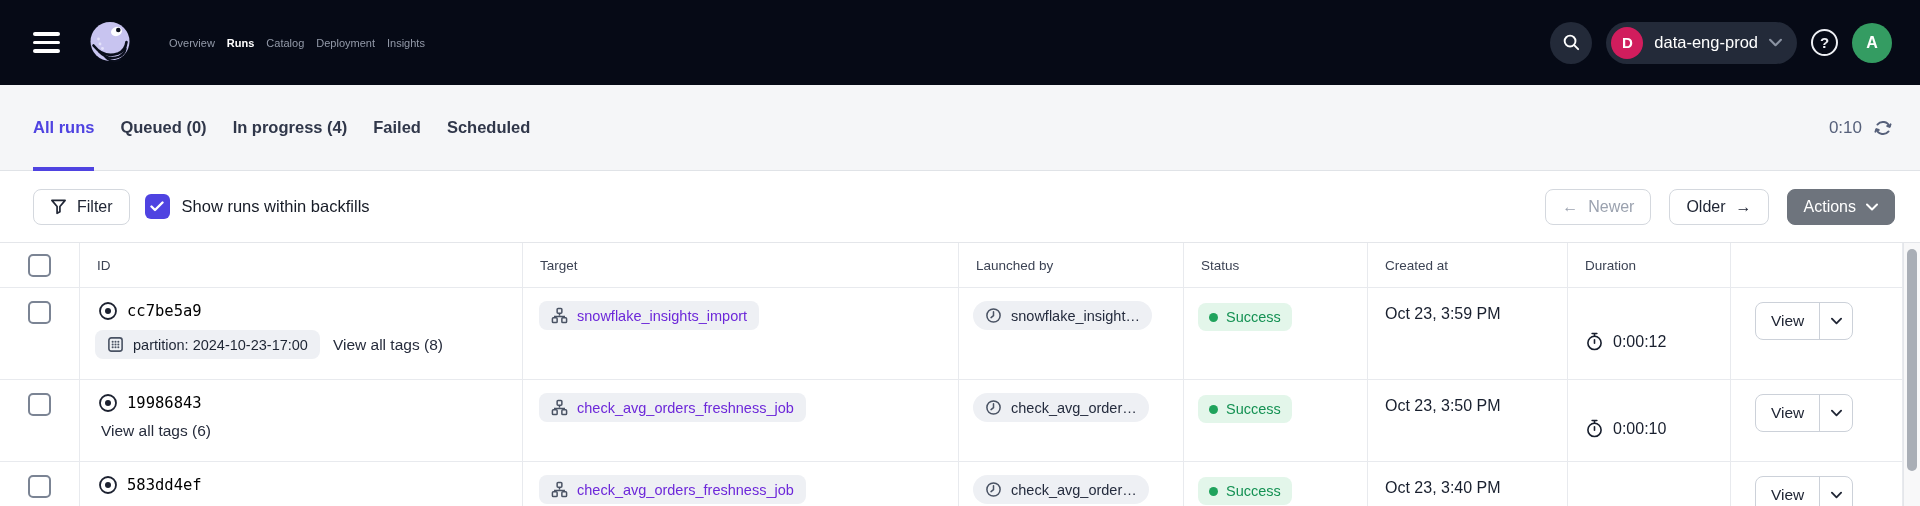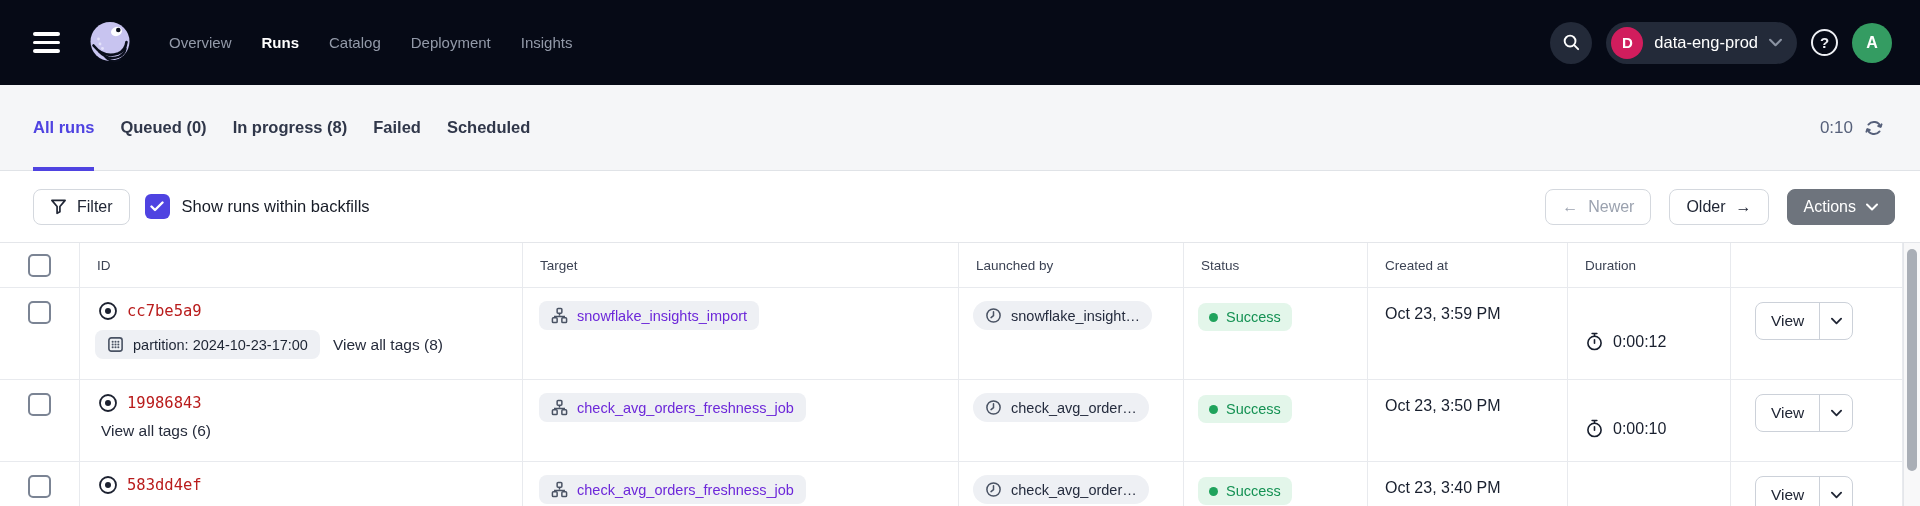--- a/index.html
+++ b/index.html
@@ -5,41 +5,41 @@
   * { margin:0; padding:0; box-sizing:border-box; }
   html,body { width:1920px; height:506px; overflow:hidden; background:#fff;
     font-family:"Liberation Sans", sans-serif; }
 
   
   .navbar { height:85px; background:#060a16; display:flex; align-items:center;
     padding:0 28px 0 33px; }
   .hamburger { width:27px; display:flex; flex-direction:column; gap:5px; cursor:pointer; }
   .hamburger div { height:3.4px; background:#fff; border-radius:2px; }
   .logo { margin-left:27px; width:46px; height:46px; flex:0 0 auto; }
-  .nav-links { display:flex; gap:30px; margin-left:36px; font-size:15px; font-weight:500; }
+  .nav-links { display:flex; gap:12px; margin-left:36px; font-size:11px; font-weight:500; }
   .nav-link { color:#939aa9; cursor:pointer; }
   .nav-link.active { color:#ffffff; font-weight:700; }
   .nav-right { margin-left:auto; display:flex; align-items:center; gap:14px; }
   .icon-circle { width:42px; height:42px; border-radius:50%; background:#232a39;
     display:flex; align-items:center; justify-content:center; cursor:pointer; }
   .deploy-pill { height:42px; border-radius:21px; background:#232a39; display:flex;
     align-items:center; gap:11px; padding:0 15px 0 5px; cursor:pointer; }
   .d-badge { width:32px; height:32px; border-radius:50%; background:#d11d5d; color:#fff;
     font-weight:700; font-size:15px; display:flex; align-items:center; justify-content:center; }
   .deploy-name { color:#fff; font-size:16.5px; font-weight:500; }
   .help-btn { width:27px; height:27px; border-radius:50%; border:2.2px solid #eef0f4;
     color:#eef0f4; font-size:15px; font-weight:700; display:flex; align-items:center;
     justify-content:center; cursor:pointer; }
   .avatar { width:40px; height:40px; border-radius:50%; background:#349c62; color:#fff;
     font-size:16px; font-weight:600; display:flex; align-items:center; justify-content:center;
     cursor:pointer; }
 
   
   .tabsbar { height:86px; background:#f5f6f8; border-bottom:1px solid #e0e3e7;
-    display:flex; align-items:stretch; padding:0 36px 0 33px; }
+    display:flex; align-items:stretch; padding:0 27px 0 33px; }
   .tabs { display:flex; gap:26px; }
   .tab { display:flex; align-items:center; position:relative; font-size:16.5px;
     font-weight:600; color:#30374a; cursor:pointer; white-space:nowrap; }
   .tab.active { color:#4f43e1; }
   .tab.active::after { content:""; position:absolute; left:0; right:0; bottom:-1px;
     height:4px; background:#4f43e1; }
   .tabs-right { margin-left:auto; display:flex; align-items:center; gap:11px;
     color:#56607a; font-size:17px; }
 
   
@@ -63,21 +63,21 @@
     grid-template-rows:45px 92px 82px 100px; }
   .cell { border-right:1px solid #e8eaee; border-bottom:1px solid #e8eaee; }
   .th { display:flex; align-items:center; padding-left:17px; font-size:13.5px; color:#3c4354; }
   .cb-cell { display:flex; justify-content:center; align-items:flex-start; padding-top:13px; }
   .cb-cell.hdr { align-items:center; padding-top:0; }
   .checkbox-off { width:23px; height:23px; border:2.2px solid #7b8494; border-radius:5px;
     background:#fff; cursor:pointer; }
   .td { padding-top:13px; display:flex; align-items:flex-start; }
   .cell-id { flex-direction:column; align-items:flex-start; padding-left:18px; }
   .id-line { display:flex; align-items:center; gap:9px; }
-  .run-id { font-family:"DejaVu Sans Mono", monospace; font-size:15.5px; color:#b91c1c;
+  .run-id { font-family:"DejaVu Sans Mono", monospace; font-size:15.5px; color:#000000;
     cursor:pointer; }
   .tag-line { margin-top:9px; display:flex; align-items:center; gap:13px; margin-left:-3px; }
   .view-all { font-size:15.5px; color:#262c3c; cursor:pointer; }
   .pill { display:inline-flex; align-items:center; gap:9px; background:#eef0f4;
     border-radius:8px; padding:6px 12px; font-size:14.5px; white-space:nowrap; cursor:pointer; }
   .pill-target { color:#6d28d9; margin-left:16px; }
   .pill-partition { color:#1d2534; }
   .pill-launched { border-radius:16px; color:#242b3d; margin-left:14px; }
   .status-pill { display:inline-flex; align-items:center; gap:8px; background:#e3f6ea;
     border-radius:8px; padding:6px 11px; font-size:14.5px; color:#149153; margin-left:14px;
@@ -142,21 +142,21 @@
     </div>
     <div class="help-btn">?</div>
     <div class="avatar">A</div>
   </div>
 </header>
 
 <div class="tabsbar">
   <div class="tabs">
     <span class="tab active">All runs</span>
     <span class="tab">Queued (0)</span>
-    <span class="tab">In progress (8)</span>
+    <span class="tab">In progress (4)</span>
     <span class="tab">Failed</span>
     <span class="tab">Scheduled</span>
   </div>
   <div class="tabs-right">
     <span>0:10</span>
     <svg width="20" height="20" viewBox="0 0 20 20">
       <path d="M4.4 6.6 A7.1 7.1 0 0 1 16.6 8.6" fill="none" stroke="#56607a" stroke-width="1.9" stroke-linecap="round"></path>
       <path d="M14.2 8.0 L16.7 8.8 L17.6 6.3" fill="none" stroke="#56607a" stroke-width="1.9" stroke-linecap="round" stroke-linejoin="round"></path>
       <path d="M15.6 13.4 A7.1 7.1 0 0 1 3.4 11.4" fill="none" stroke="#56607a" stroke-width="1.9" stroke-linecap="round"></path>
       <path d="M5.8 12.0 L3.3 11.2 L2.4 13.7" fill="none" stroke="#56607a" stroke-width="1.9" stroke-linecap="round" stroke-linejoin="round"></path>

